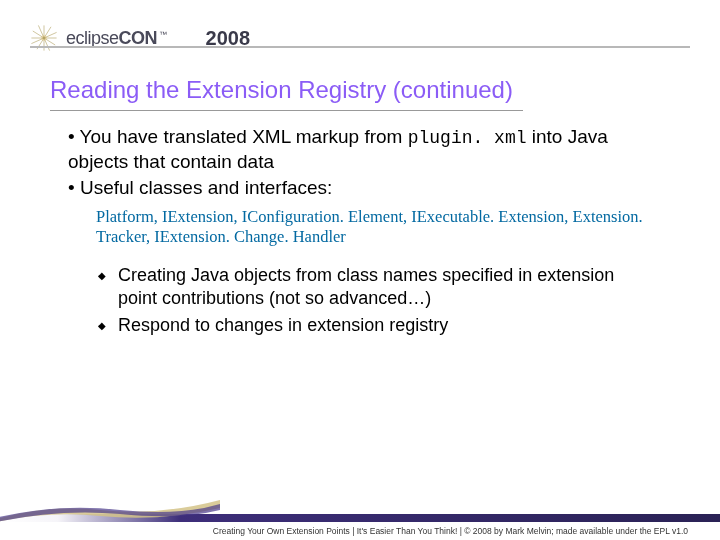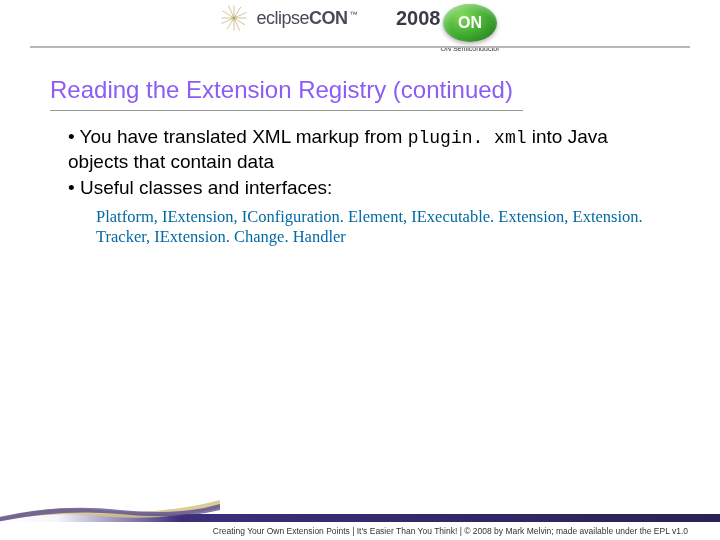--- a/index.html
+++ b/index.html
@@ -7,23 +7,23 @@
     width: 720px;
     height: 540px;
     font-family: Arial, Helvetica, sans-serif;
     background: white;
     position: relative;
     overflow: hidden;
   }
   .header {
     height: 62px;
     position: relative;
-    padding: 4px 30px 0 30px;
+    padding: 24px 30px 0 30px;
     display: flex;
-    justify-content: center;
+    justify-content: space-between;
     align-items: flex-start;
   }
   .header::after {
     content: "";
     position: absolute;
     bottom: 14px;
     left: 30px;
     right: 30px;
     height: 2px;
     background: #b8b8b8;
@@ -165,39 +165,39 @@
           <line x1="20" y1="20" x2="4" y2="10"></line>
             <line x1="20" y1="20" x2="12" y2="2"></line>
         </g>
       </svg>
     </div>
     <span class="eclipsecon">
       <span>eclipse</span><span class="b">CON</span><span class="tm">™</span>
     </span>
     <span class="year">2008</span>
   </div>
-  <div class="logo-right">
-    <div class="on-badge">ON</div>
-    <div class="on-sub">ON Semiconductor</div>
-  </div>
 </div>
 
 <div class="title-wrap">
   <h1 class="title">Reading the Extension Registry (continued)</h1>
 </div>
 
 <div class="content">
   <div class="bullet">
     <span>You have translated XML markup from </span><span class="code">plugin. xml</span><span> into Java objects that contain data</span>
   </div>
   <div class="bullet">
     <span>Useful classes and interfaces:</span>
   </div>
   <div class="code-block">Platform, IExtension, IConfiguration. Element, IExecutable. Extension, Extension. Tracker, IExtension. Change. Handler</div>
 
+  <div class="sub-list">
+    <div class="sub-item">Creating Java objects from class names specified in extension point contributions (not so advanced…)</div>
+    <div class="sub-item">Respond to changes in extension registry</div>
+  </div>
 </div>
 
 <div class="footer">
   <div class="footer-bar"></div>
   <svg class="footer-swoosh" viewBox="0 0 240 30">
     <path d="M0,28 Q60,8 120,14 Q180,20 240,4 L240,12 Q180,26 120,20 Q60,14 0,30 Z" fill="#d4c388" opacity="0.85"></path>
     <path d="M0,26 Q70,6 140,14 Q200,20 240,8 L240,14 Q200,24 140,18 Q70,12 0,30 Z" fill="#4a3a8a" opacity="0.7"></path>
   </svg>
   <div class="footer-text">Creating Your Own Extension Points  |  It's Easier Than You Think!  |  © 2008 by Mark Melvin; made available under the EPL v1.0</div>
 </div>

